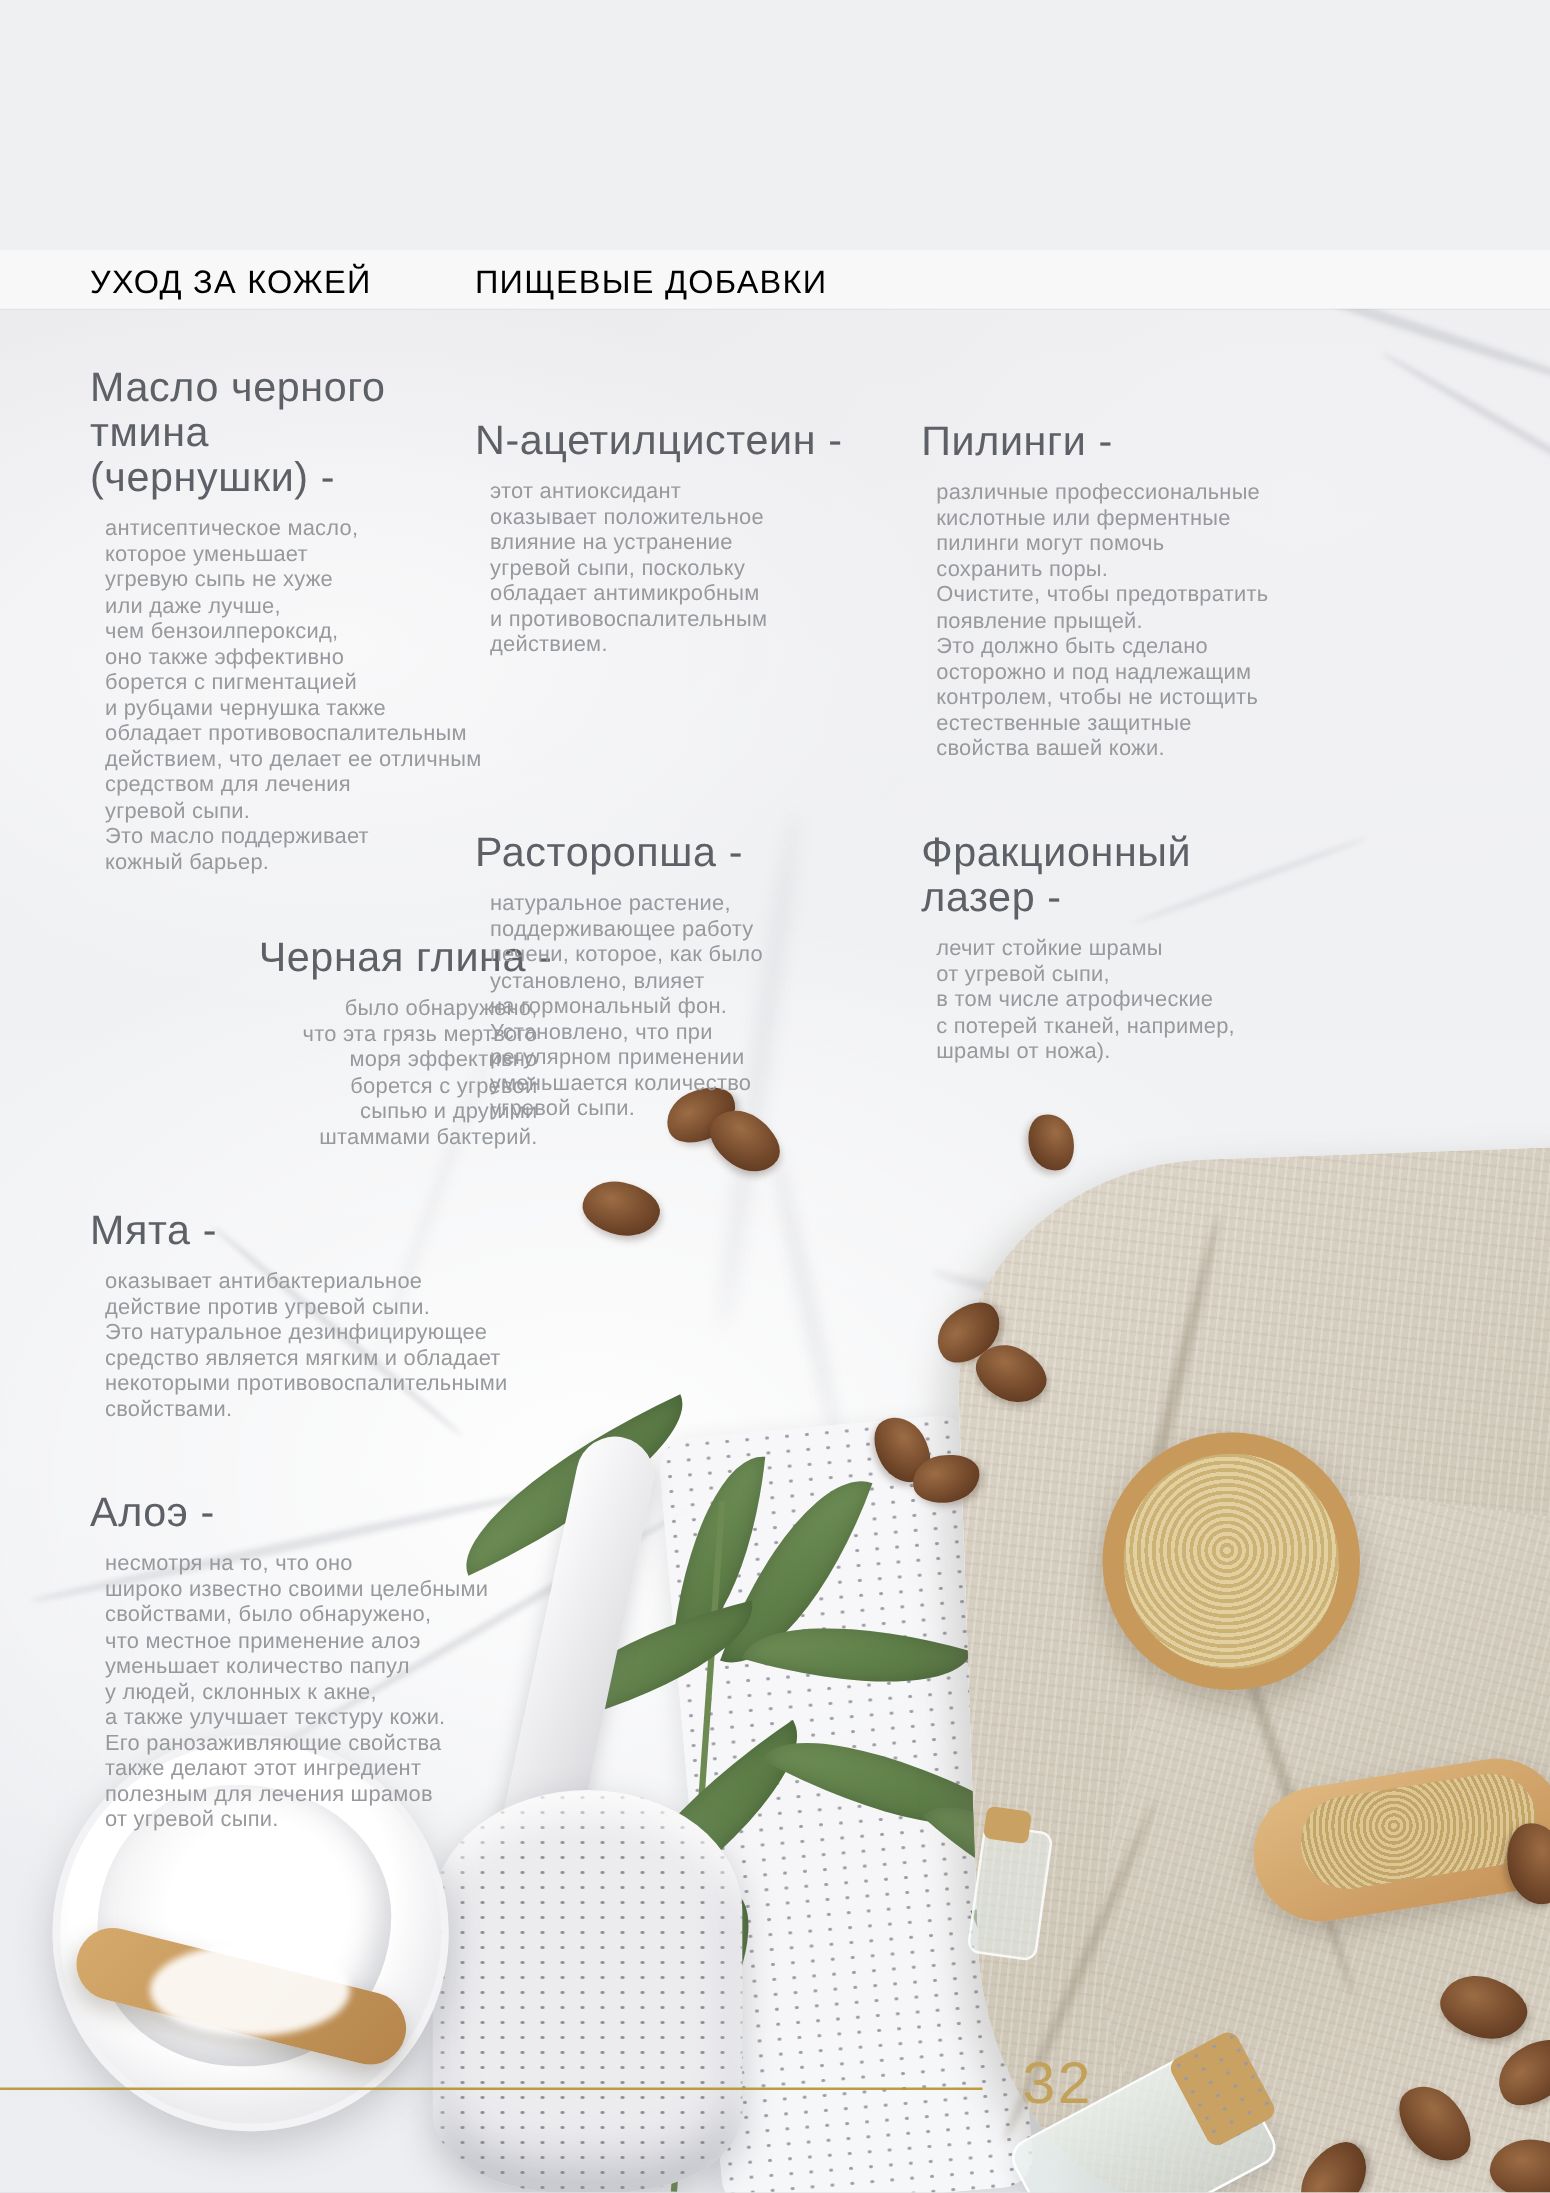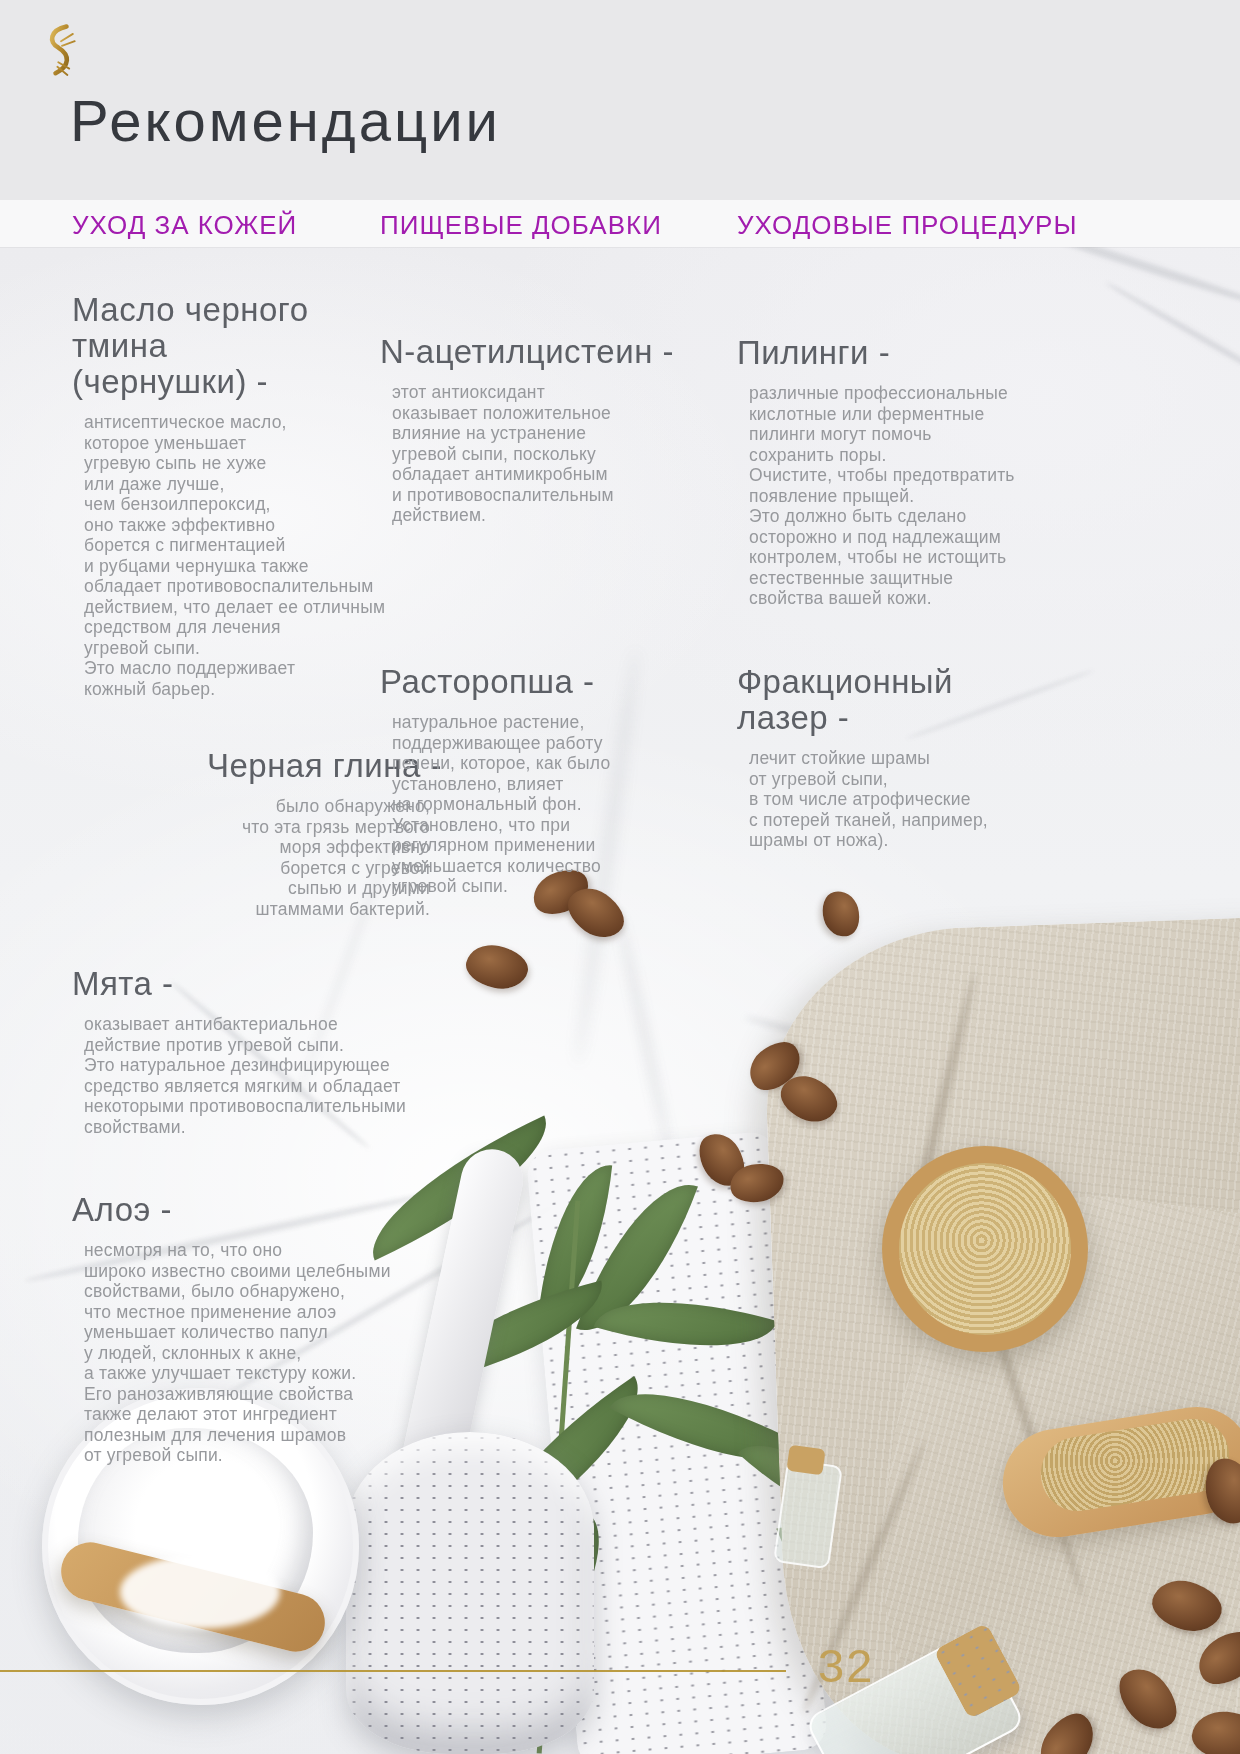--- a/index.html
+++ b/index.html
@@ -7,21 +7,21 @@
         background:#eef0f1;font-family:"Liberation Sans","DejaVu Sans",sans-serif;}
 
   
   .top-band{position:absolute;left:0;top:0;width:1240px;height:200px;background:#e8e8ea;z-index:4;}
   .page-title{position:absolute;left:70px;top:92px;margin:0;font-size:58px;font-weight:400;
               letter-spacing:3px;color:#36393f;line-height:1;}
   .logo{position:absolute;left:38px;top:22px;width:46px;height:64px;}
   .nav-band{position:absolute;left:0;top:200px;width:1240px;height:47px;background:#f8f8f9;z-index:4;
             box-shadow:0 1px 0 rgba(0,0,0,.04);}
   .nav-h{position:absolute;top:0;height:47px;line-height:50px;font-size:26px;letter-spacing:1px;
-         color:#a21caf;white-space:nowrap;}
+         color:#000000;white-space:nowrap;}
   .nav-c1{left:72px;} .nav-c2{left:380px;} .nav-c3{left:737px;}
 
   
   .marble{position:absolute;left:0;top:247px;width:1240px;height:1507px;z-index:1;
     background:
       radial-gradient(700px 420px at 22% 18%, rgba(250,250,251,.9), rgba(250,250,251,0) 70%),
       radial-gradient(820px 560px at 84% 10%, rgba(243,243,246,.8), rgba(243,243,246,0) 70%),
       radial-gradient(900px 650px at 38% 62%, rgba(255,255,255,.95), rgba(255,255,255,0) 72%),
       radial-gradient(600px 500px at 8% 88%, rgba(236,237,240,.9), rgba(236,237,240,0) 70%),
       linear-gradient(180deg,#ececef 0%,#f1f2f4 42%,#edeef1 100%);}
@@ -137,39 +137,24 @@
     <div class="deco" style="left:780px;top:1215px;width:52px;height:100px;transform:rotate(8deg);border-radius:10px;
                 background:rgba(228,236,233,.55);border:2px solid rgba(255,255,255,.8);"></div>
     <div class="deco" style="left:788px;top:1200px;width:36px;height:26px;transform:rotate(8deg);border-radius:6px;background:#c9a263;"></div>
     <div class="deco" style="left:818px;top:1421px;width:190px;height:104px;transform:rotate(-28deg);border-radius:16px;
                 background:linear-gradient(180deg,rgba(236,243,241,.8),rgba(206,216,213,.6));
                 border:2px solid rgba(255,255,255,.9);box-shadow:0 8px 18px rgba(90,95,105,.2);"></div>
     <div class="deco speckle" style="left:948px;top:1385px;width:60px;height:78px;transform:rotate(-28deg);border-radius:10px;
                 background-color:#c9a263;"></div>
   </div>
 
-  <div class="top-band">
-    <svg class="logo" viewBox="0 0 50 70">
-      <defs>
-        <linearGradient id="gld" x1="0" y1="0" x2="1" y2="1">
-          <stop offset="0" stop-color="#dcb85a"></stop>
-            <stop offset=".5" stop-color="#b68a2e"></stop>
-            <stop offset="1" stop-color="#8f6a1e"></stop>
-        </linearGradient>
-      </defs>
-      <path d="M31 5 C13 9 11 22 22 28 C35 36 35 48 19 56" fill="none" stroke="url(#gld)" stroke-width="5" stroke-linecap="round"></path>
-      <path d="M25 21 L38 13 M26 26 L40 21 M22 44 L34 51 M21 49 L32 58" stroke="url(#gld)" stroke-width="2" stroke-linecap="round"></path>
-    </svg>
-    <h1 class="page-title">Рекомендации</h1>
-  </div>
 
   <div class="nav-band">
     <div class="nav-h nav-c1">УХОД ЗА КОЖЕЙ</div>
     <div class="nav-h nav-c2">ПИЩЕВЫЕ ДОБАВКИ</div>
-    <div class="nav-h nav-c3">УХОДОВЫЕ ПРОЦЕДУРЫ</div>
   </div>
 
   <div class="section" style="left:72px;top:292px;width:370px;">
     <h2>Масло черного
 тмина
 (чернушки) -</h2>
     <p>антисептическое масло,
 которое уменьшает
 угревую сыпь не хуже
 или даже лучше,

